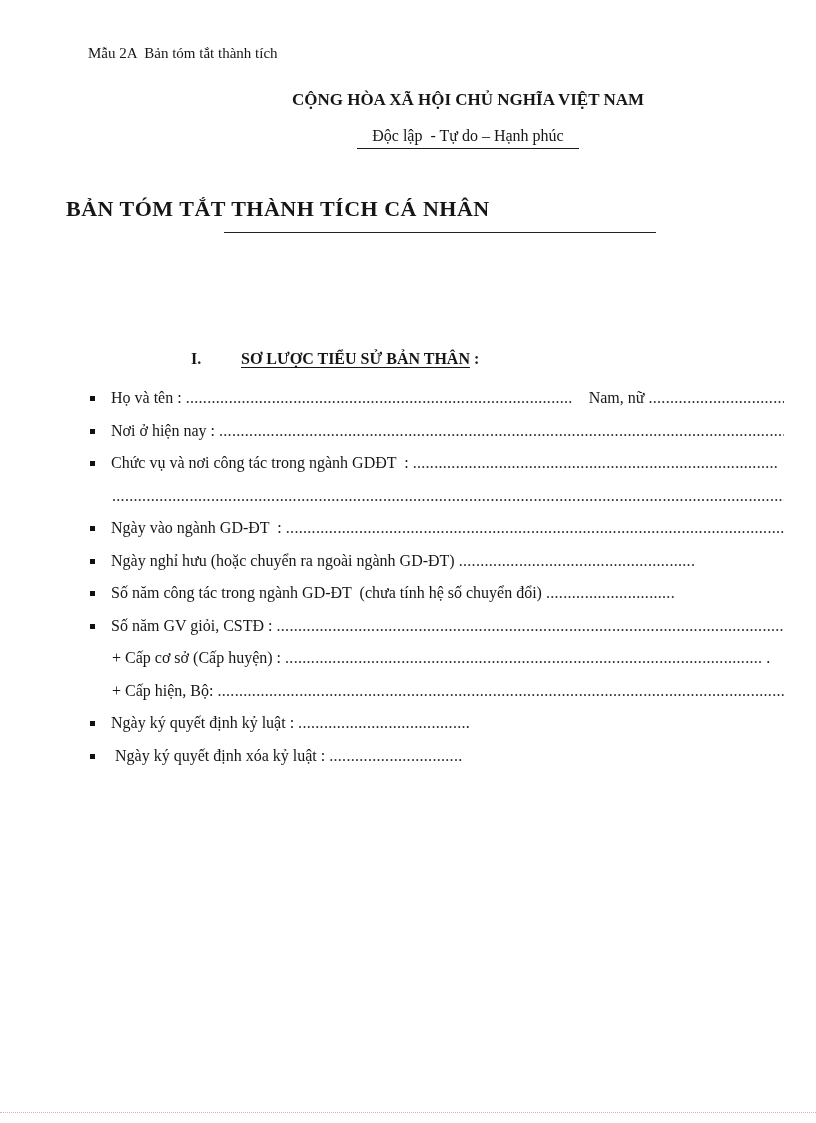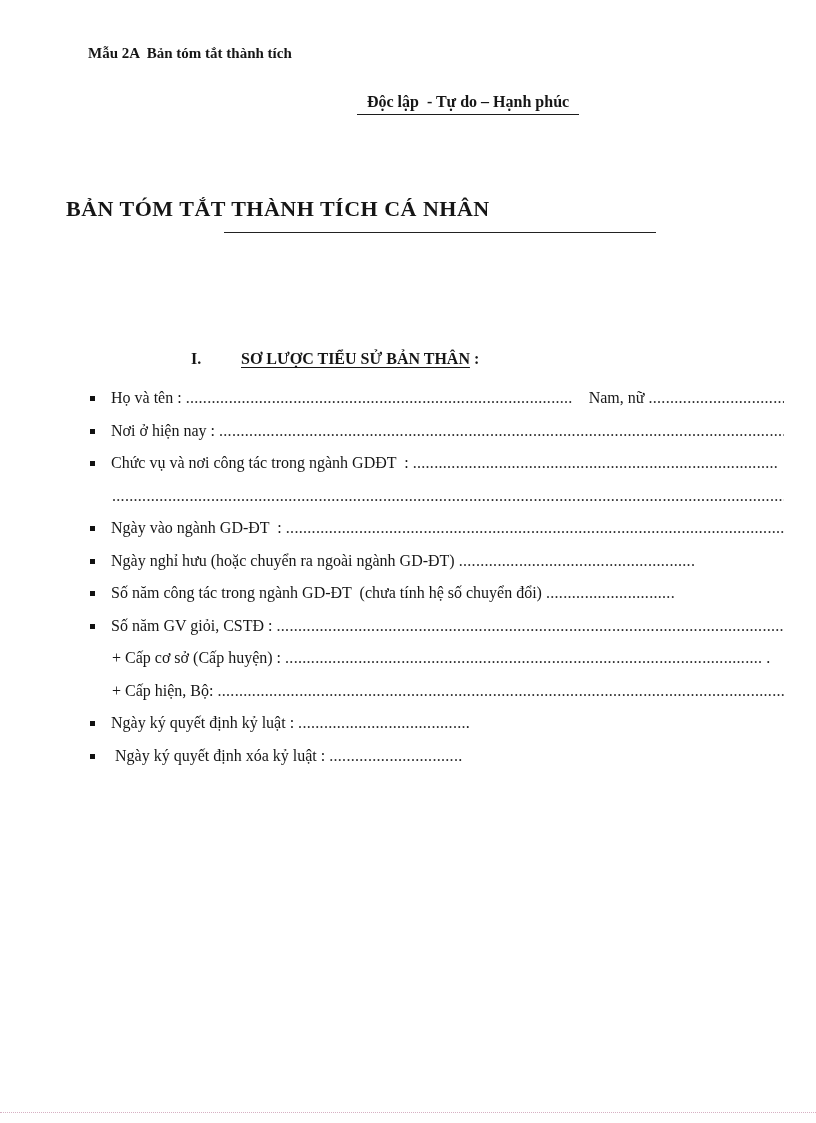--- a/index.html
+++ b/index.html
@@ -6,28 +6,28 @@
   body {
     width: 816px; height: 1123px;
     background: #ffffff;
     position: relative;
     font-family: "Liberation Serif", "DejaVu Serif", serif;
     color: #161616;
     overflow: hidden;
   }
   .form-label {
     position: absolute; left: 88px; top: 45px;
-    font-size: 15px; font-weight: bold; white-space: pre; text-align: center;
+    font-size: 15px; font-weight: normal; white-space: pre; text-align: center;
   }
   .national {
     position: absolute; left: 120px; top: 90px; width: 696px;
     text-align: center;
   }
   .national-title { font-size: 17px; font-weight: bold; white-space: pre; }
-  .national-motto { font-size: 16px; font-weight: bold; margin-top: 3px; white-space: pre; }
+  .national-motto { font-size: 16px; font-weight: normal; margin-top: 17px; white-space: pre; }
   .motto-rule {
     width: 222px; height: 0;
     border-top: 1.5px solid #1c1c1c;
     margin: 3px auto 0;
   }
   .title-block {
     position: absolute; left: 66px; top: 196px; width: 748px;
     text-align: left;
   }
   .doc-title { font-size: 22px; font-weight: bold; letter-spacing: 0.5px; white-space: pre; }
@@ -62,20 +62,21 @@
     position: absolute; left: 0; top: 1112px; width: 816px; height: 0;
     border-top: 1.5px dotted #d7b0c3;
   }
 </style>
 </head>
 <body>
 
 <div class="form-label">Mẫu 2A  Bản tóm tắt thành tích</div>
 
 <div class="national">
+  <div class="national-title">CỘNG HÒA XÃ HỘI CHỦ NGHĨA VIỆT NAM</div>
   <div class="national-motto">Độc lập  - Tự do – Hạnh phúc</div>
   <div class="motto-rule"></div>
 </div>
 
 <div class="title-block">
   <div class="doc-title">BẢN TÓM TẮT THÀNH TÍCH CÁ NHÂN</div>
   <div class="subtitle-rule"></div>
 </div>
 
 <div class="section-heading">

